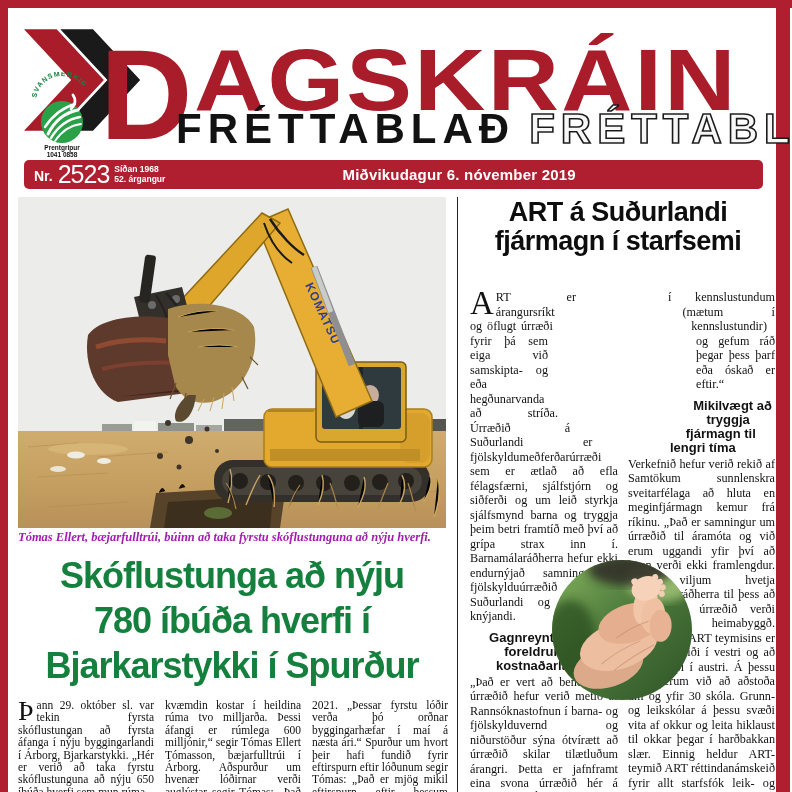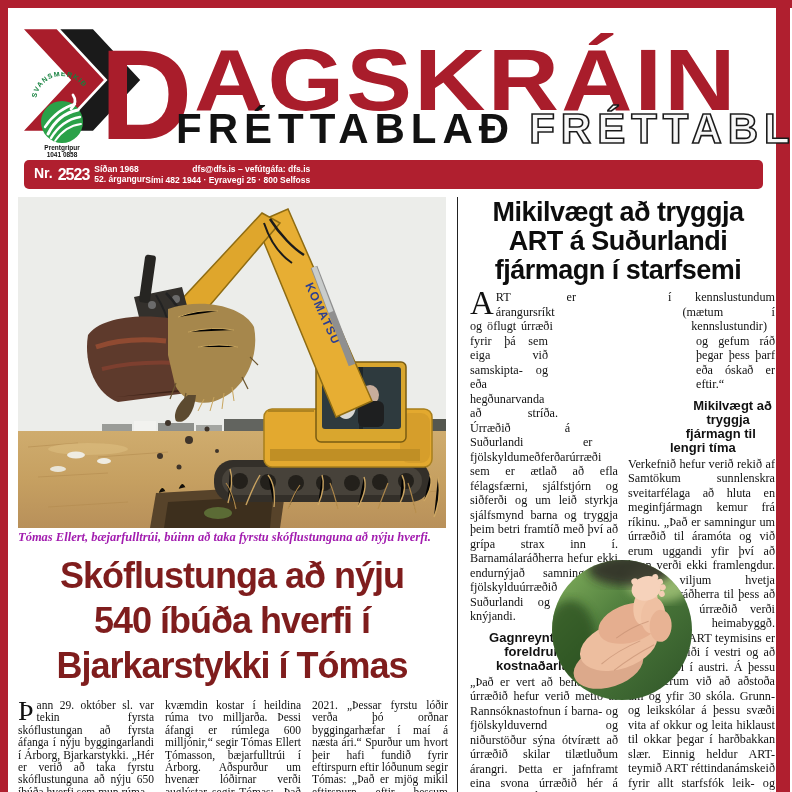--- a/index.html
+++ b/index.html
@@ -35,38 +35,38 @@
   .ecolabel{position:absolute;left:24px;top:72px;}
 
   
   .infobar{
     position:absolute;left:24px;top:160px;width:739px;height:29px;background:#B01F2F;
     border-radius:5px;color:#fff;display:flex;align-items:center;
     font-family:"Liberation Sans",sans-serif;padding:0 10px;
   }
   .issue{display:flex;align-items:center;gap:5px;}
   .issue .nr{font-size:14px;font-weight:bold;align-self:flex-end;margin-bottom:3px;}
-  .issue .num{font-size:16px;font-weight:bold;line-height:1;letter-spacing:-1px;}
+  .issue .num{font-size:25px;font-weight:normal;line-height:1;letter-spacing:-1px;}
   .issue .meta{font-size:8.5px;font-weight:bold;line-height:1.15;}
   .infobar .date{flex:1;text-align:center;font-size:15px;font-weight:bold;letter-spacing:.2px;}
   .infobar .contact{font-size:8.5px;font-weight:bold;text-align:right;line-height:1.2;}
 
   
   .vdivider{position:absolute;left:457px;top:197px;width:1px;height:595px;background:#222;}
 
   
   .lead-photo{position:absolute;left:18px;top:197px;width:428px;height:331px;overflow:hidden;}
   .lead-caption{
     position:absolute;left:18px;top:531px;width:430px;font-style:italic;font-weight:bold;
     font-size:12.5px;line-height:1.1;color:#a21caf;
   }
   .lead-headline{
     position:absolute;left:10px;top:553px;width:444px;text-align:center;
     font-family:"Liberation Sans",sans-serif;font-weight:bold;font-size:36px;
-    line-height:45px;letter-spacing:-1px;color:#7f1d1d;
+    line-height:45px;letter-spacing:-1px;color:#15803d;
   }
   .lead-body{
     position:absolute;left:18px;top:699px;width:430px;height:93px;overflow:hidden;
     display:flex;gap:11px;
   }
   .lead-col{flex:1;font-size:11.5px;line-height:12.4px;text-align:justify;}
   .dropcap{
     float:left;font-family:"Liberation Serif",serif;font-weight:normal;
     font-size:28px;line-height:23px;padding-right:3px;
   }
@@ -138,24 +138,21 @@
 
   <div class="infobar">
     <div class="issue">
       <span class="nr">Nr.</span>
       <span class="num">2523</span>
       <span class="meta">
         <span>Síðan 1968</span><br>
         <span>52. árgangur</span>
       </span>
     </div>
-    <div class="contact">
-      <span>dfs@dfs.is – vefútgáfa: dfs.is</span><br>
-      <span>Sími 482 1944 · Eyravegi 25 · 800 Selfoss</span>
-    </div>
+    <div class="date">Miðvikudagur 6. nóvember 2019</div>
   </div>
 
   <div class="vdivider"></div>
 
   <div class="lead-photo">
     <svg width="428" height="331" viewBox="0 0 428 331">
       <defs>
         <linearGradient id="fieldG" x1="0" y1="0" x2="0" y2="1">
           <stop offset="0" stop-color="#CFAC6E"></stop>
             <stop offset="0.5" stop-color="#C6A061"></stop>
@@ -290,32 +287,31 @@
         <path d="M360,312 q6,-16 10,-26"></path>
           <path d="M398,316 q-4,-18 -8,-30"></path>
       </g>
     </svg>
   </div>
 
   <div class="lead-caption">Tómas Ellert, bæjarfulltrúi, búinn að taka fyrstu skóflustunguna að nýju hverfi.</div>
 
   <div class="lead-headline">
     <div>Skóflustunga að nýju</div>
-    <div>540 íbúða hverfi í</div>
-    <div>Bjarkarstykki í Tómas</div>
+    <div>780 íbúða hverfi í</div>
+    <div>Bjarkarstykki í Spurður</div>
   </div>
 
   <div class="lead-body">
     <div class="lead-col"><span class="dropcap">Þ</span><span>ann 29. október sl. var tekin fyrsta skóflustungan að fyrsta áfanga í nýju byggingarlandi í Árborg, Bjarkarstykki. „Hér er verið að taka fyrstu skóflustunguna að nýju 650 íbúða hverfi sem mun rúma</span></div>
     <div class="lead-col"><span>kvæmdin kostar í heildina rúma tvo milljarða. Þessi áfangi er rúmlega 600 milljónir,“ segir Tómas Ellert Tómasson, bæjarfulltrúi í Árborg. Aðspurður um hvenær lóðirnar verði auglýstar segir Tómas: „Það verður</span></div>
     <div class="lead-col"><span>2021. „Þessar fyrstu lóðir verða þó orðnar byggingarhæfar í maí á næsta ári.“ Spurður um hvort þeir hafi fundið fyrir eftirspurn eftir lóðunum segir Tómas: „Það er mjög mikil eftirspurn eftir þessum lóðum og menn</span></div>
   </div>
 
   <div class="art-headline">
-    <div>Mikilvægt að tryggja</div>
     <div>ART á Suðurlandi</div>
     <div>fjármagn í starfsemi</div>
   </div>
 
   <div class="art-col art-col1">
     <div class="wrap-r"></div>
     <span class="dropcap">A</span><span>RT er árangursríkt og öflugt úrræði fyrir þá sem eiga við samskipta- og eða hegðunarvanda að stríða. Úrræðið á Suðurlandi er fjölskyldumeðferðarúrræði sem er ætlað að efla félagsfærni, sjálfstjórn og siðferði og um leið styrkja sjálfsmynd barna og tryggja þeim betri framtíð með því að grípa strax inn í. Barnamálaráðherra hefur ekki endurnýjað samning við fjölskylduúrræðið á Suðurlandi og þörfin er knýjandi.</span>
     <div class="subhead">Gagnreynt úrræði foreldrum að kostnaðarlausu</div>
     <span>„Það er vert að benda á að úrræðið hefur verið metið af Rannsóknastofnun í barna- og fjölskylduvernd og niðurstöður sýna ótvírætt að úrræðið skilar tilætluðum árangri. Þetta er jafnframt eina svona úrræðið hér á Suðurlandi. Úrræðið byggir á hópavinnu og jafningjafræðslu þar sem við í samvinnu með fjölskyldunni, skólanum og með barninu leitum lausna sem virka fyrir hverja og eina fjölskyldu“, segja Gunnar Þór Gunnarsson og Katrín Þrastardóttir í samtali við Dagskrána. Aðspurð um hvernig teymið</span>
   </div>

